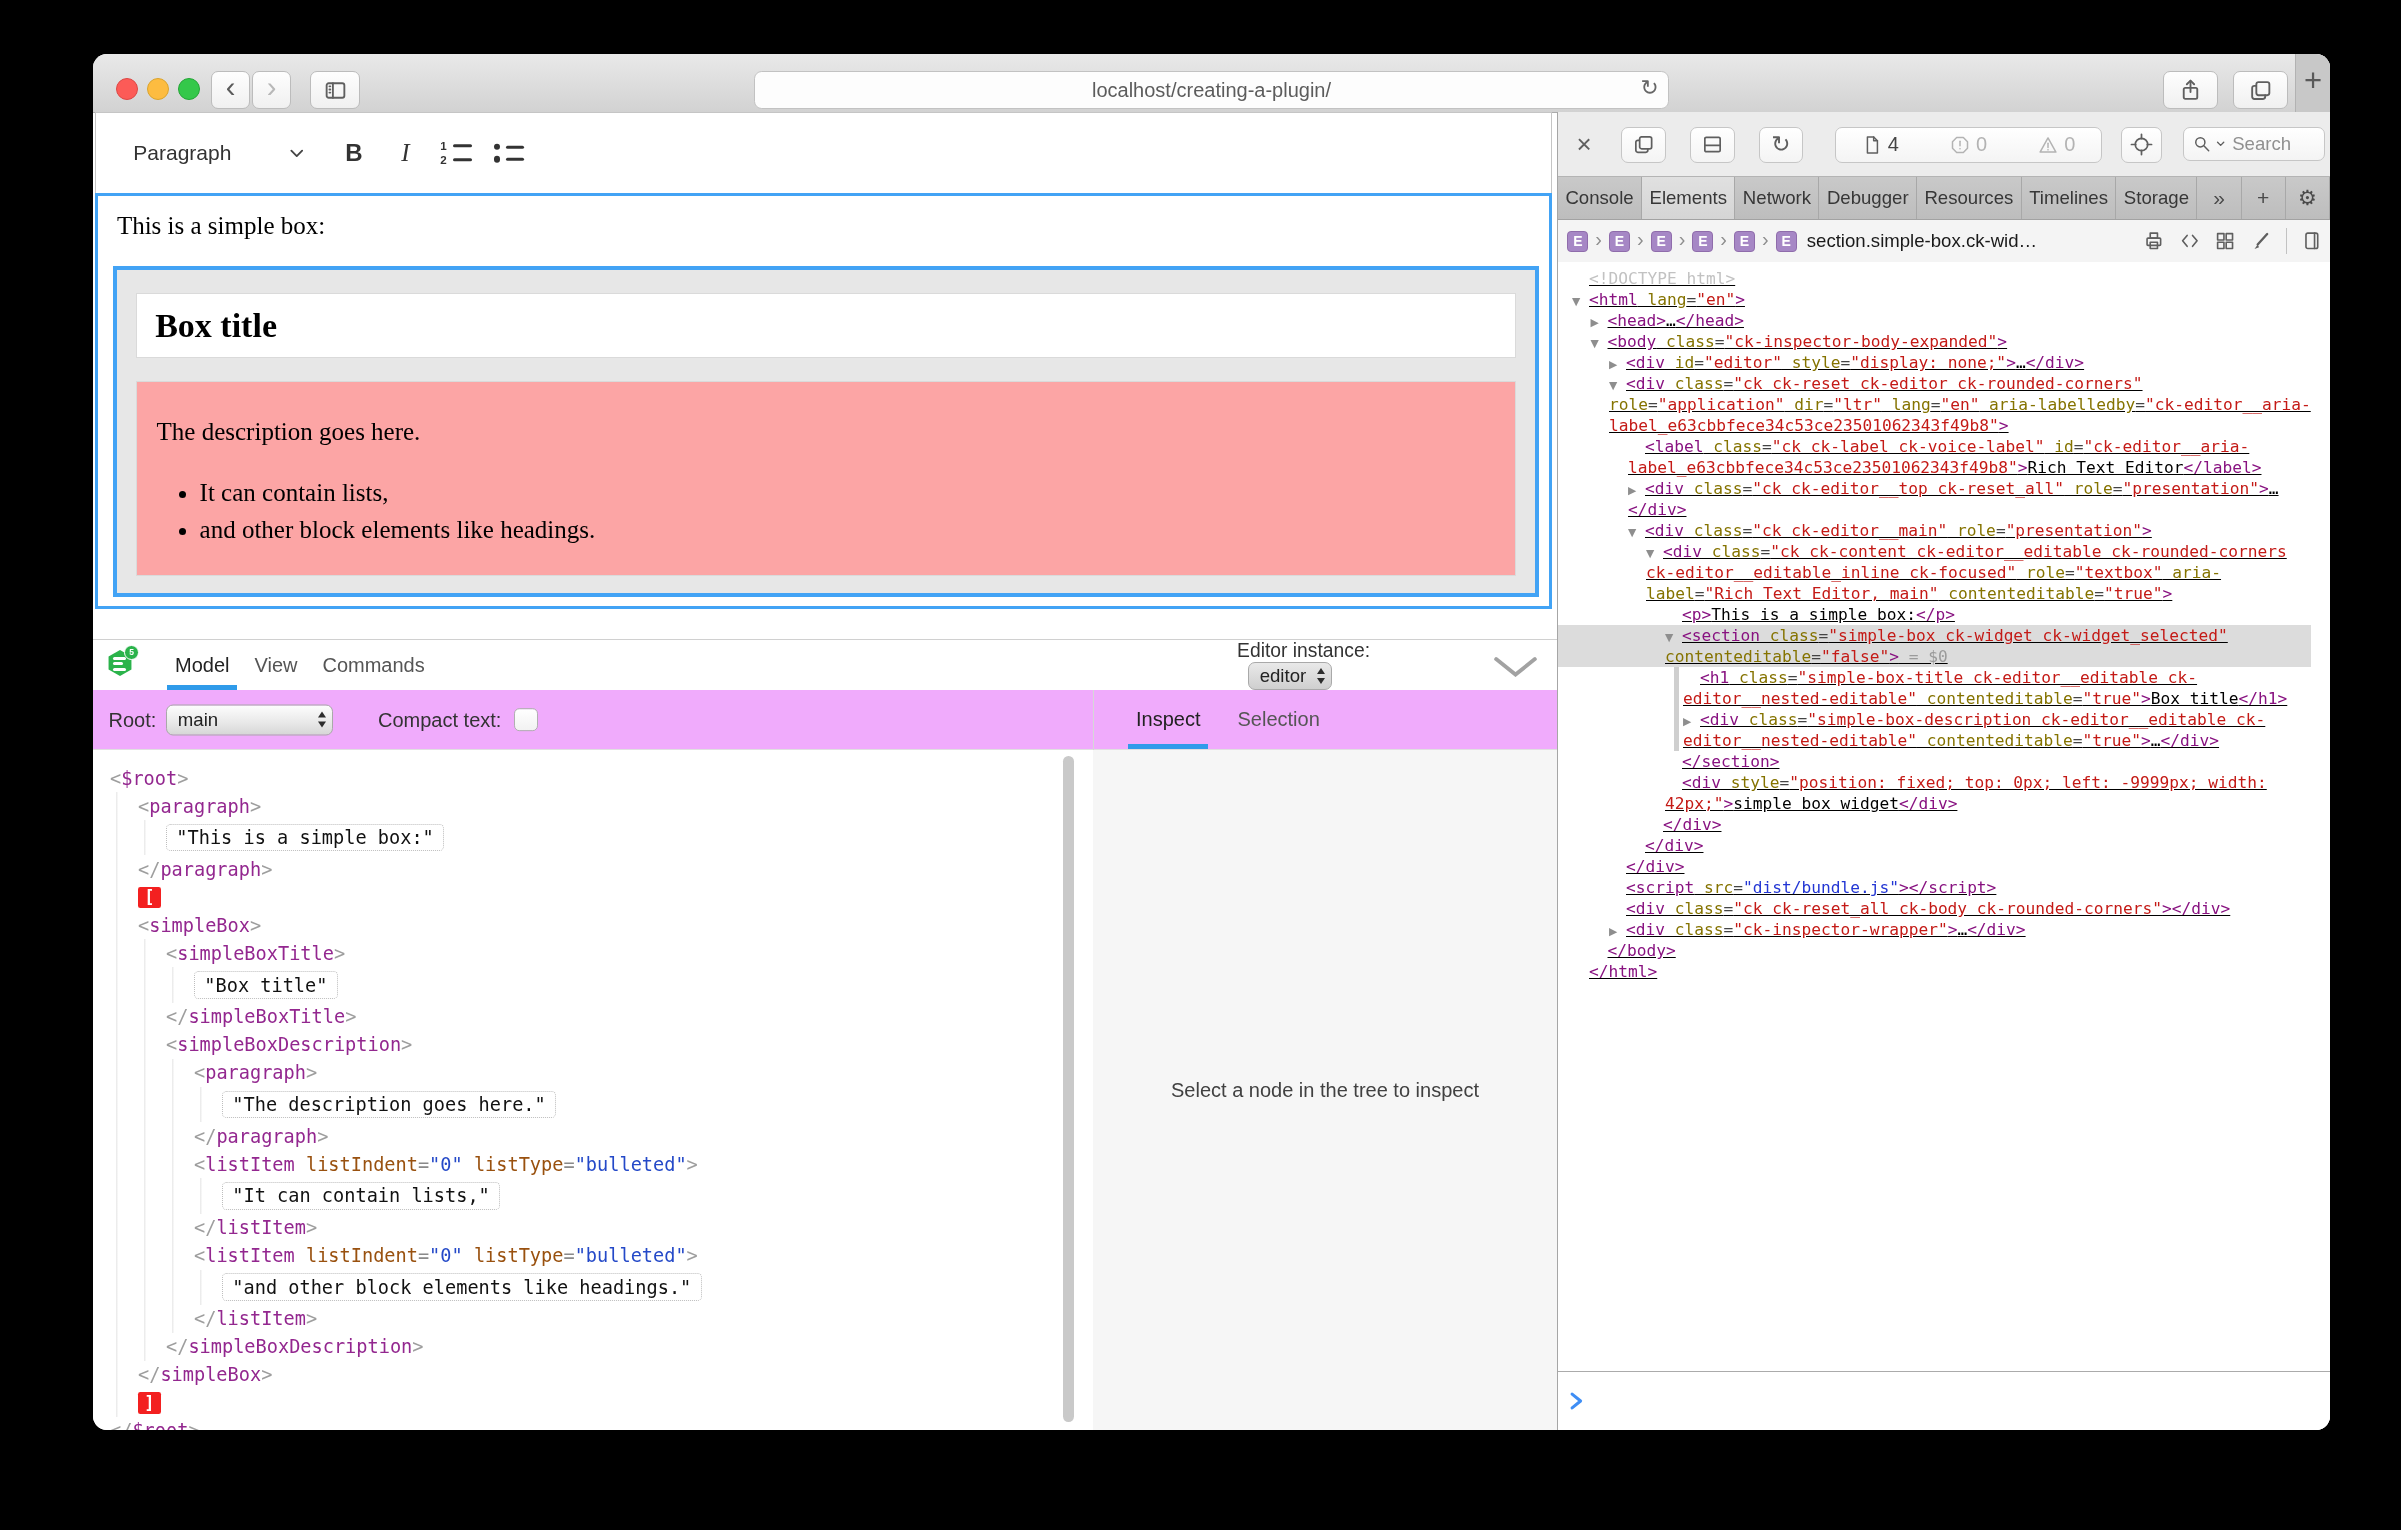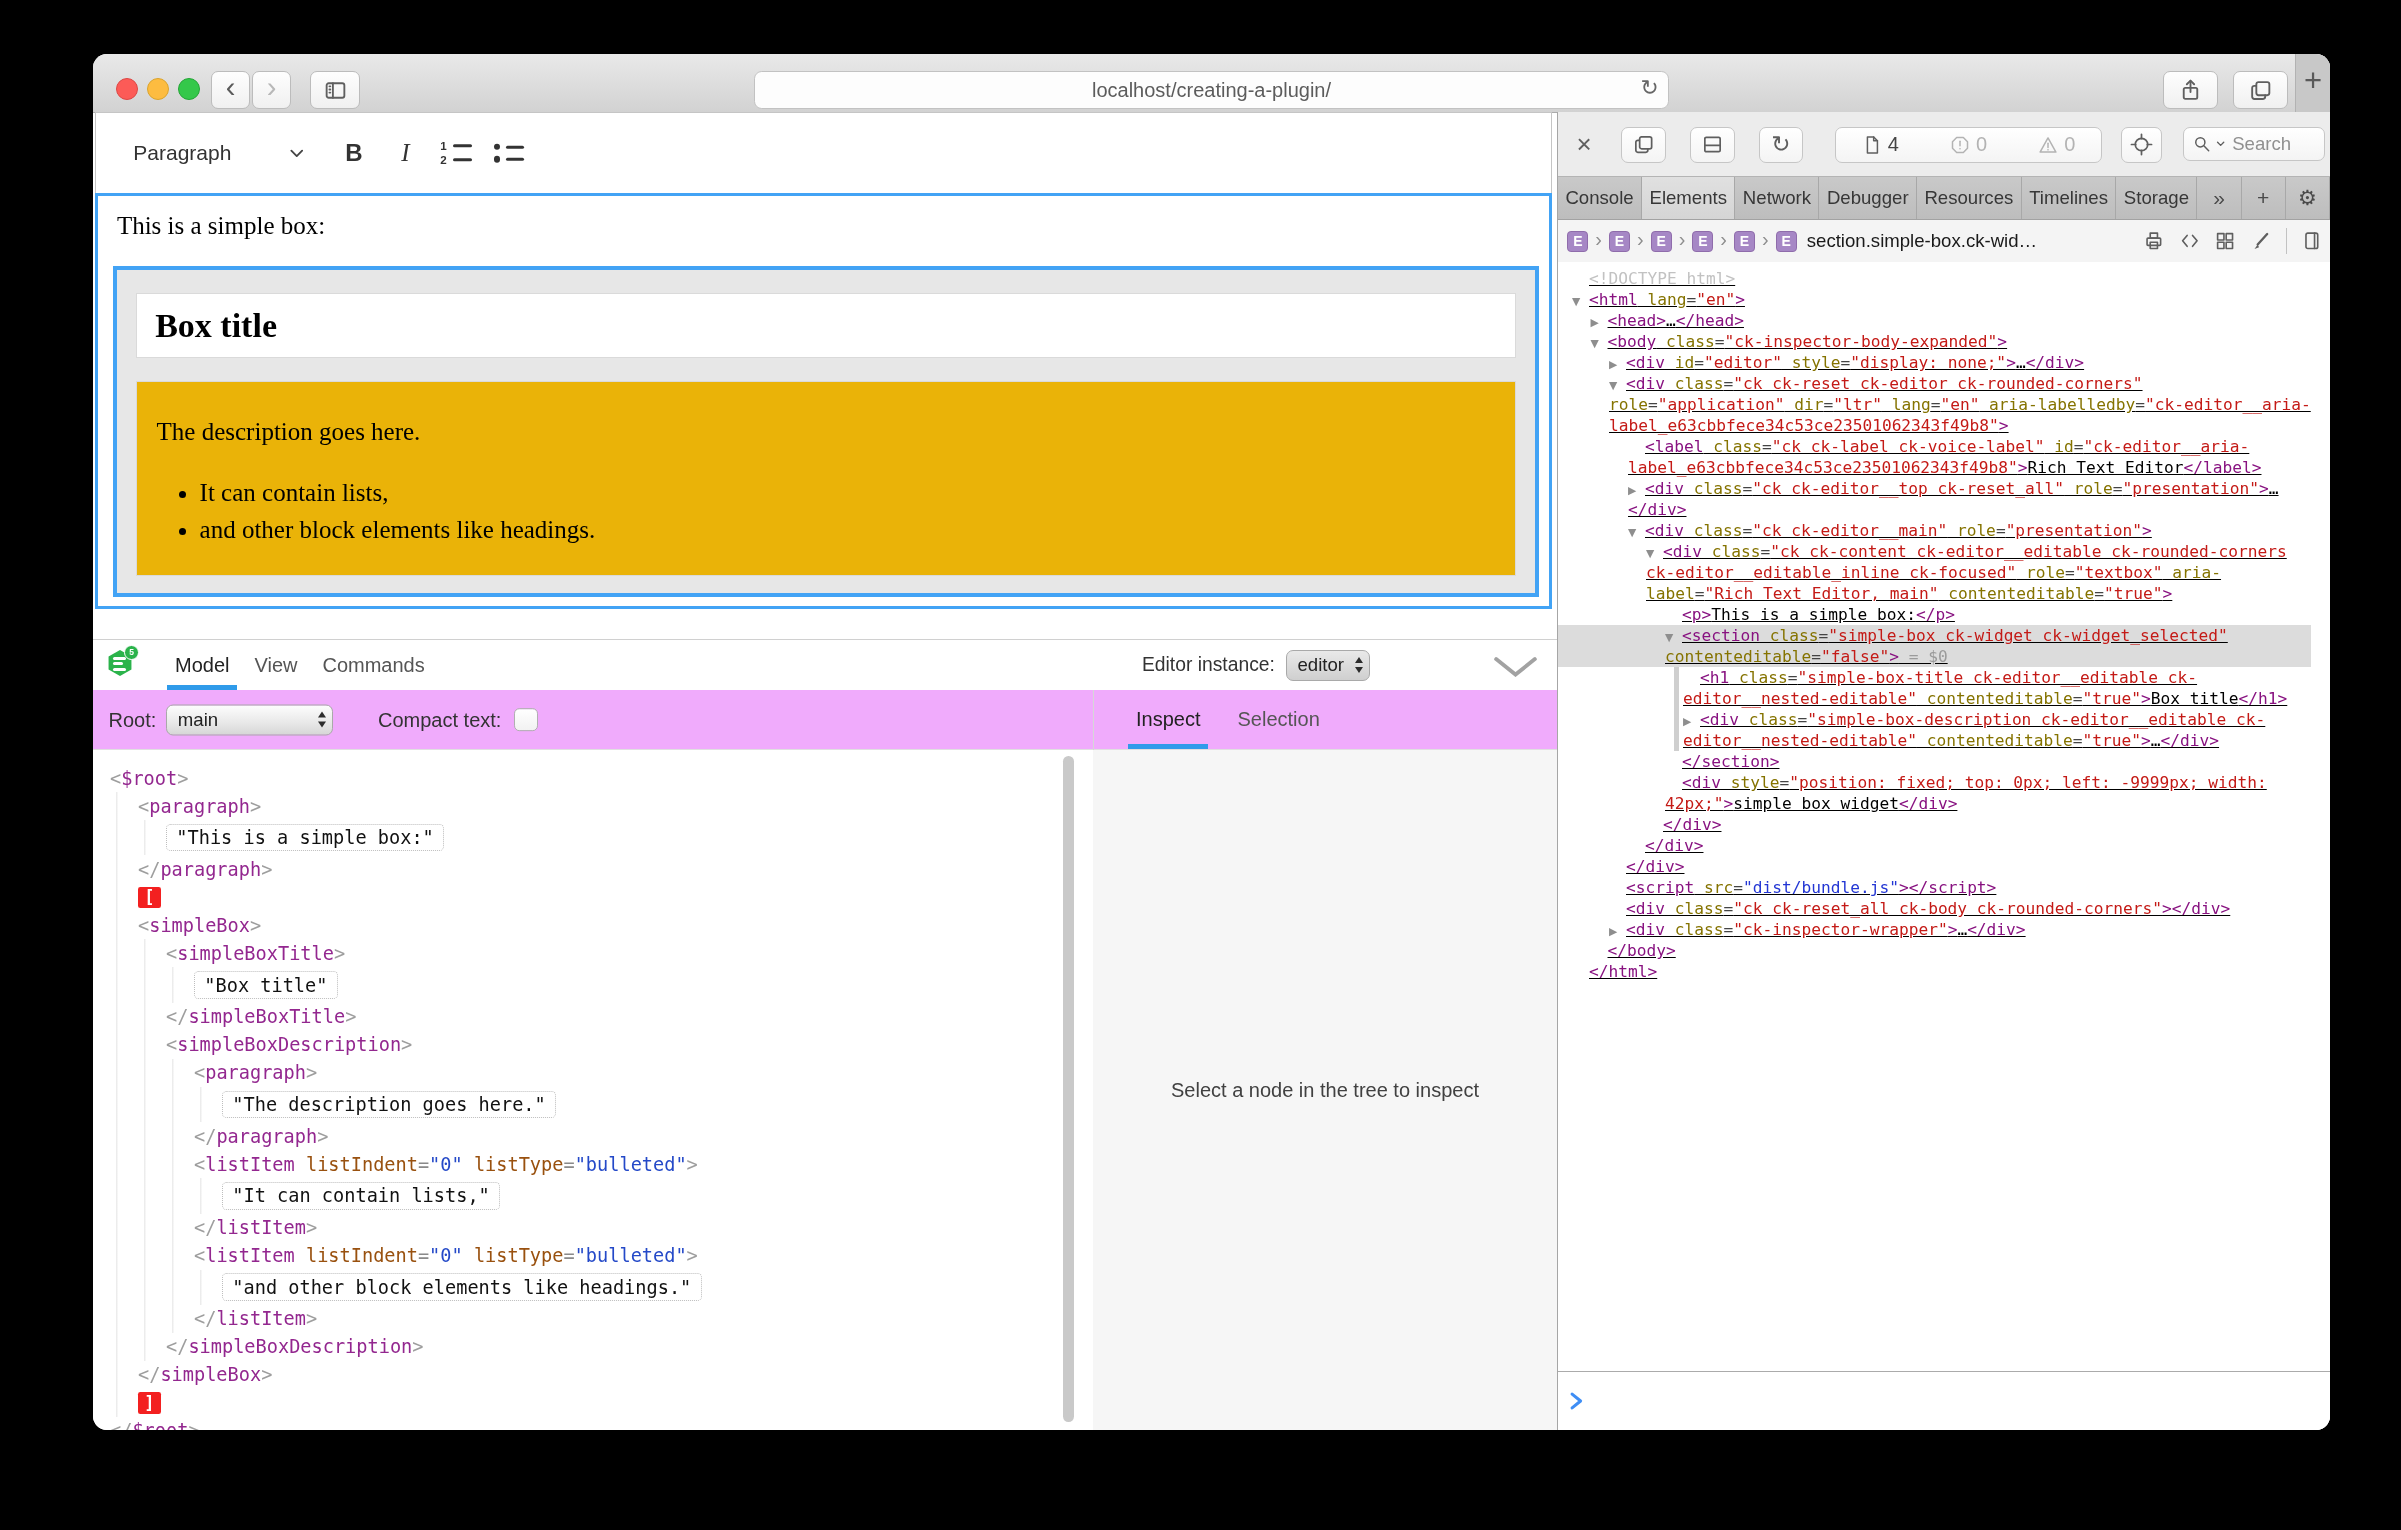--- a/index.html
+++ b/index.html
@@ -47,21 +47,21 @@
   .lst .dot{width:6.2px;height:6.2px;border-radius:50%;background:#333;}
   .lst .bar{width:18.6px;height:3.1px;background:#333;border-radius:1.5px;}
   .tb-ol{left:344px;} .tb-ul{left:398px;}
   .ed-editable{position:absolute;left:0;top:81px;right:0;bottom:0;border:3.1px solid #42a3f5;
                background:#fff;box-sizing:border-box;font-family:"Liberation Serif",serif;}
   .intro-p{position:absolute;left:18.6px;top:15.5px;font-size:25px;color:#000;}
   .simplebox{position:absolute;left:14.7px;top:70px;right:10.8px;height:331px;box-sizing:border-box;
              border:4.6px solid #42a3f5;background:#e7e7e7;padding:23px 18.6px 15.5px 18.6px;}
   .sb-title{height:65px;background:#fff;border:0.8px solid #dadada;box-sizing:border-box;
             display:flex;align-items:center;padding-left:18.6px;font-size:34px;font-weight:700;color:#000;}
-  .sb-desc{margin-top:23px;height:195px;background:#eab308;border:0.8px solid #dadada;box-sizing:border-box;
+  .sb-desc{margin-top:23px;height:195px;background:#fca5a5;border:0.8px solid #dadada;box-sizing:border-box;
            padding:36px 23px 0 20px;font-size:25px;color:#000;}
   .sb-desc p{margin:0;}
   .sb-desc ul{margin:33px 0 0 0;padding-left:43px;}
   .sb-desc li{margin-bottom:9.3px;}
   
   .inspector{position:absolute;left:0;top:585px;width:1464px;bottom:0;background:#fff;
              border-top:0.8px solid #d0d0d0;}
   .insp-header{position:absolute;left:0;top:0;right:0;height:50px;background:#fff;
                border-bottom:0.8px solid #d6d6d6;}
   .ck-logo{position:absolute;left:14px;top:10px;width:26px;height:26px;background:#2bb34b;
@@ -70,22 +70,22 @@
   .ck-logo i:nth-child(1){top:7px;width:13px;}
   .ck-logo i:nth-child(2){top:12.4px;width:10px;}
   .ck-logo i:nth-child(3){top:18px;width:13px;}
   .ck-badge{position:absolute;left:31px;top:4.6px;width:13px;height:13px;border-radius:50%;background:#2bb34b;
             border:1.5px solid #fff;color:#fff;font-size:8.5px;font-weight:700;display:flex;align-items:center;
             justify-content:center;}
   .insp-tabs{position:absolute;left:82px;top:0;bottom:0;display:flex;gap:25px;}
   .itab{position:relative;display:flex;align-items:center;font-size:20px;color:#555;}
   .itab.active{color:#222;}
   .itab.active::after{content:"";position:absolute;left:-7.7px;right:-7.7px;bottom:0;height:4.6px;background:#2f9bea;}
-  .insp-instance{position:absolute;right:187px;top:0;bottom:0;display:flex;align-items:center;
-                 font-size:19.3px;color:#333;}
+  .insp-instance{position:absolute;right:187px;top:0;bottom:0;display:flex;align-items:flex-start;
+                 font-size:19.3px;color:#333;flex-direction:column;}
   .macsel{display:inline-flex;align-items:center;justify-content:space-between;box-sizing:border-box;
           border:0.8px solid #a9a9a9;border-radius:7px;padding:0 6.2px 0 10.8px;height:31px;
           background:linear-gradient(#fdfdfd,#e8e8e8 60%,#d6d6d6);font-size:18.6px;color:#222;}
   .macsel.gray{background:linear-gradient(#e9e9e9,#cfcfcf);}
   .sel-ar{display:inline-flex;flex-direction:column;margin-left:10.8px;gap:3.1px;}
   .sel-ar i{width:0;height:0;border-left:4.6px solid transparent;border-right:4.6px solid transparent;}
   .sel-ar i:first-child{border-bottom:6.2px solid #2c2c2c;}
   .sel-ar i:last-child{border-top:6.2px solid #2c2c2c;}
   .insp-collapse{position:absolute;right:18.6px;top:15.5px;}
   .insp-toolbar{position:absolute;left:0;top:50px;right:0;height:59px;background:#f0abfc;

